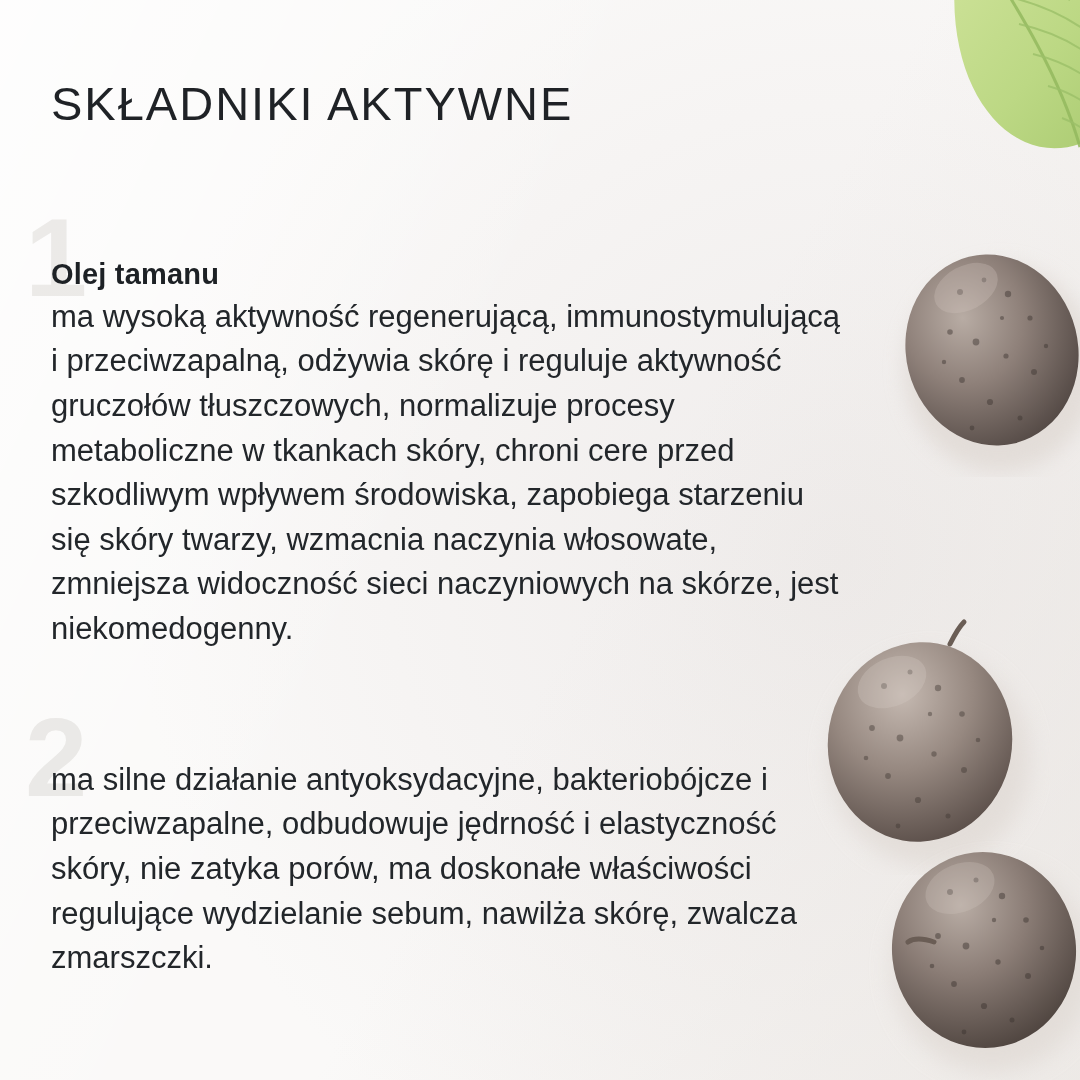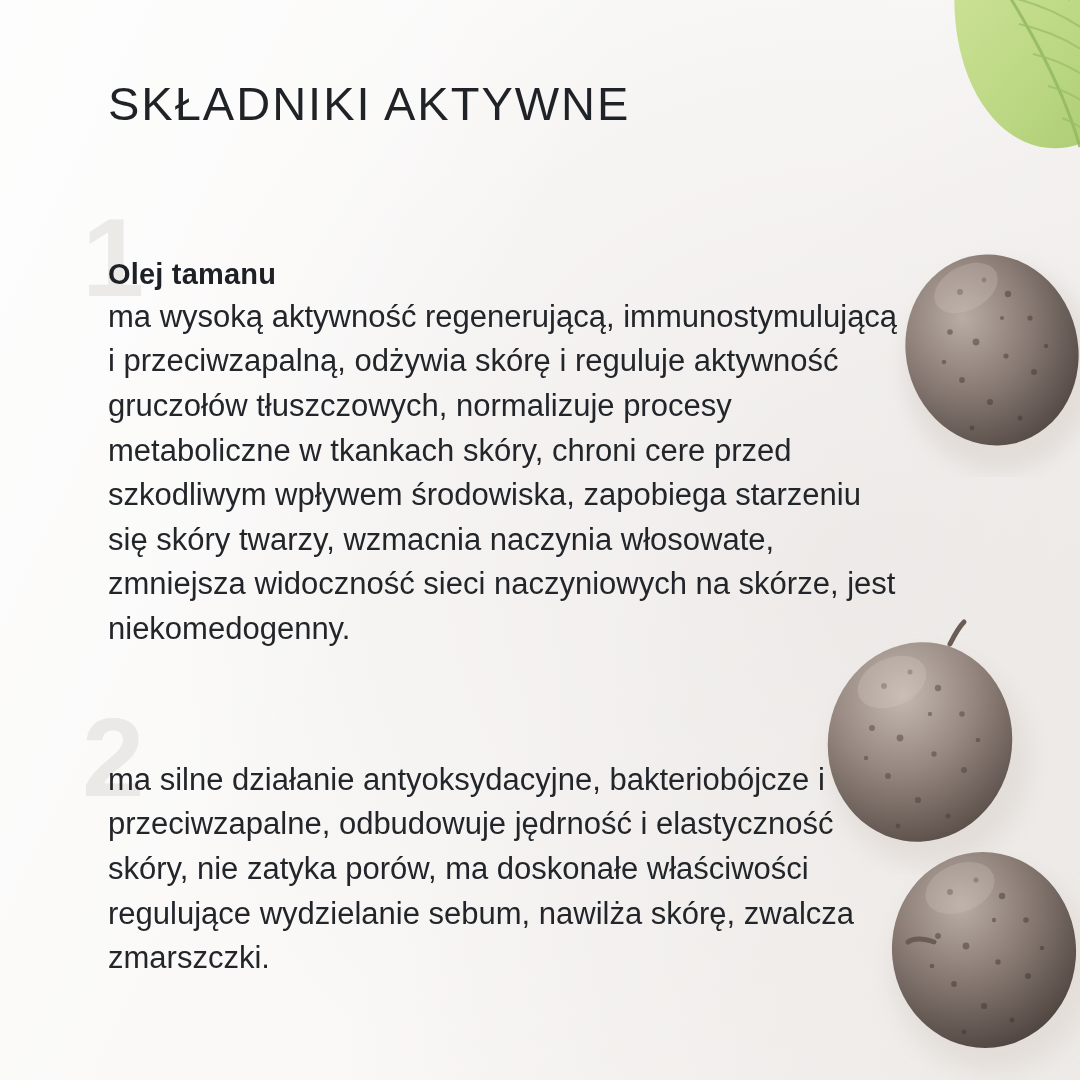--- a/index.html
+++ b/index.html
@@ -51,23 +51,22 @@
     pointer-events: none;
   }
   .fruit-1 { top: 222px; left: 880px; width: 230px; height: 255px; }
   .fruit-2 { top: 610px; left: 800px; width: 250px; height: 265px; }
   .fruit-3 { top: 820px; left: 860px; width: 250px; height: 265px; }
 
   
   .content {
     position: relative;
     z-index: 4;
-    padding: 78px 0 0 80px;
+    padding: 78px 0 0 51px;
     width: 880px;
-    margin-left: 28px;
   }
 
   .title {
     font-size: 47px;
     letter-spacing: 2.0px;
     font-weight: 400;
     color: #1f2226;
     margin: 0;
     line-height: 1.1;
     font-family: "Liberation Sans", sans-serif;

